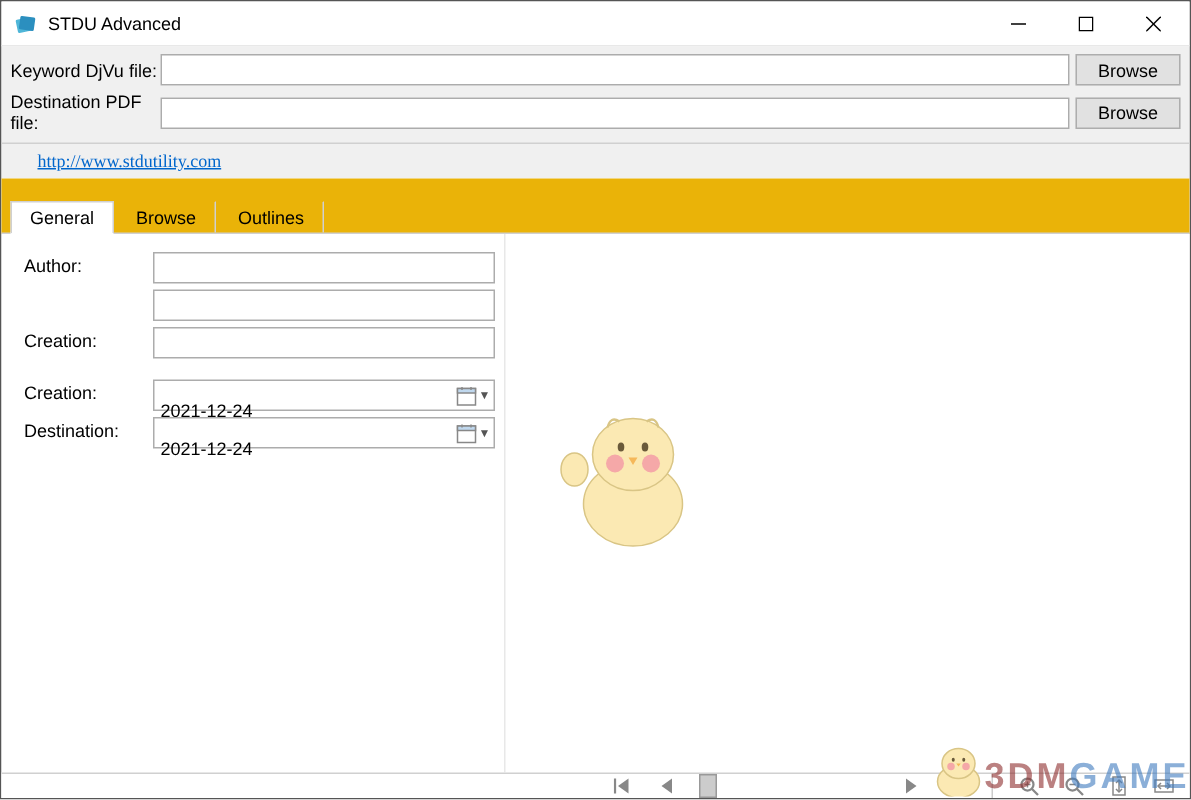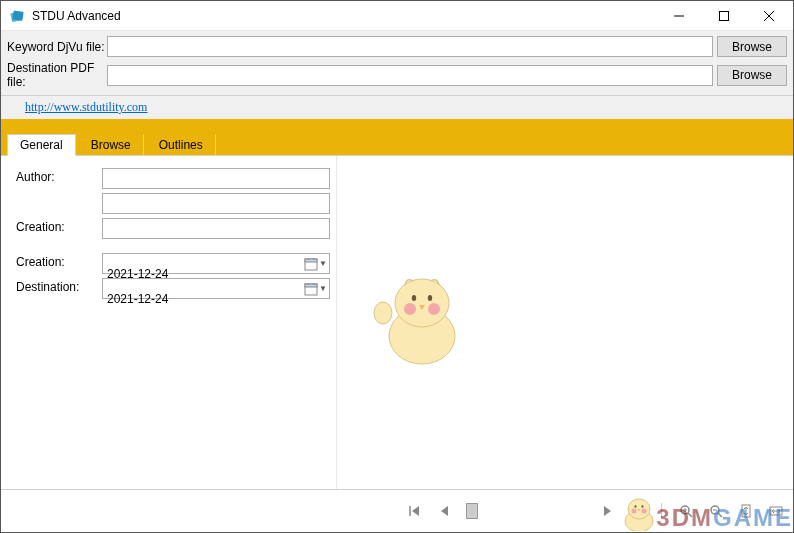--- a/index.html
+++ b/index.html
@@ -44,21 +44,21 @@
   .date-arrow { font-size: 8px; color: #555; }
   
   .preview-area { flex: 1; position: relative; background: #fff; border-left: 1px solid #e8e8e8; }
   
   .chick { position: absolute; }
   .chick-body { fill: #fbe9b3; stroke: #d9c585; stroke-width: 1; }
   .chick-cheek { fill: #f5a8a8; }
   .chick-eye { fill: #6a5a3a; }
   .chick-beak { fill: #f5b85a; }
   
-  .bottombar { height: 43px; display: flex; align-items: center; justify-content: flex-end; padding: 0 8px 0 8px; gap: 12px; border-top: 1px solid #d0d0d0; background: #fff; position: relative; }
+  .bottombar { height: 17px; display: flex; align-items: center; justify-content: flex-end; padding: 0 8px 0 8px; gap: 12px; border-top: 1px solid #d0d0d0; background: #fff; position: relative; }
   .nav-btn { width: 18px; height: 18px; display: flex; align-items: center; justify-content: center; border: none; background: transparent; cursor: pointer; }
   .nav-slider-track { width: 120px; height: 18px; display: flex; align-items: center; }
   .nav-slider-thumb { width: 12px; height: 16px; background: #ccc; border: 1px solid #999; }
   .nav-sep { width: 1px; height: 16px; background: #ccc; margin: 0 3px; }
   
   .watermark { position: absolute; right: 0; bottom: 0; pointer-events: none; font-family: Arial, sans-serif; font-weight: 900; font-size: 24px; letter-spacing: 2px; opacity: 0.6; white-space: nowrap; }
   .watermark .c1 { color: #8e2f2f; }
   .watermark .c2 { color: #3f7bbf; }
   
   .chick-small-wrap { position: absolute; right: 130px; bottom: -2px; pointer-events: none; }

